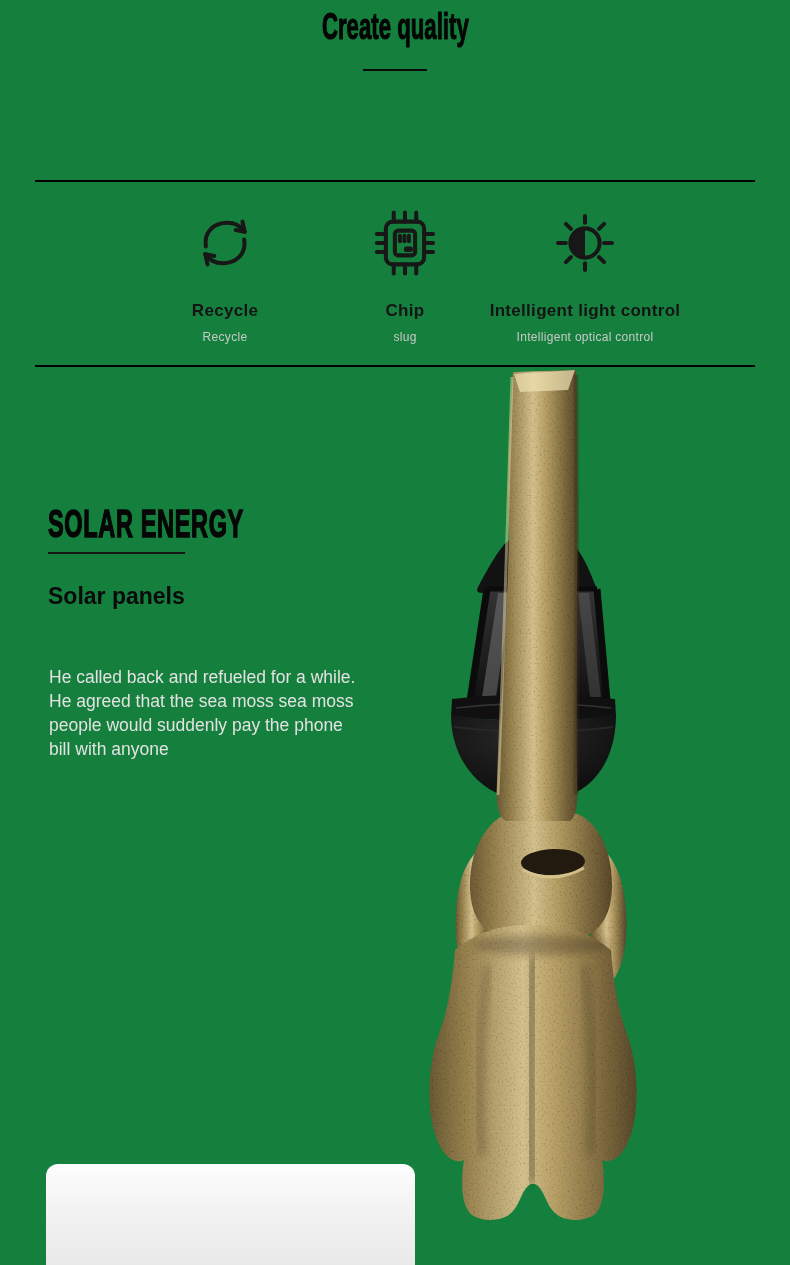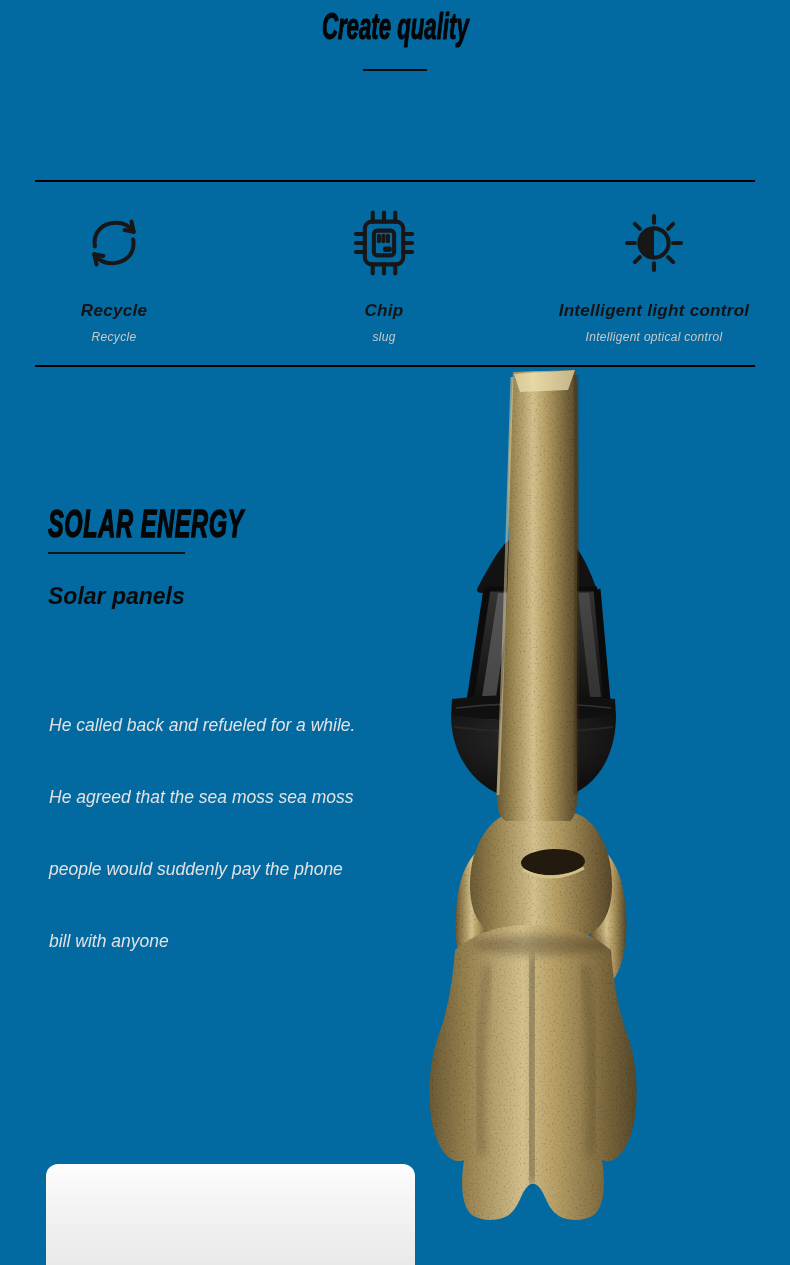--- a/index.html
+++ b/index.html
@@ -1,19 +1,19 @@
 <!DOCTYPE html>
 <html><head>
 <meta charset="utf-8">
 <style>
   html,body{margin:0;padding:0;background:#fff;}
   .page{
     position:relative;width:790px;height:1265px;margin:0 auto;
-    background:#0369a1;overflow:hidden;
-    font-family:"Liberation Sans", sans-serif;color:#111;font-style:italic;
+    background:#15803d;overflow:hidden;
+    font-family:"Liberation Sans", sans-serif;color:#111;
   }
   
   .q-title{
     position:absolute;top:8px;left:0;width:790px;text-align:center;
     font-size:37px;font-weight:800;line-height:1.05;color:#050505;
     letter-spacing:0px;
   }
   .q-title .squeeze{
     display:inline-block;transform:scaleX(0.60);transform-origin:center;
     -webkit-text-stroke:1.1px #050505;
@@ -24,22 +24,22 @@
   .q-sub{
     position:absolute;top:87px;left:0;width:790px;text-align:center;
     font-size:21px;font-weight:700;color:#0b0b0b;
   }
   .divider{position:absolute;left:35px;width:720px;height:2px;background:#000;}
   .divider.d1{top:180px;}
   .divider.d2{top:365px;}
 
   
   .features{
-    position:absolute;top:203px;left:24px;width:720px;height:150px;
-    display:flex;justify-content:space-between;
+    position:absolute;top:203px;left:45px;width:720px;height:150px;
+    display:flex;justify-content:center;
   }
   .feature{width:180px;display:flex;flex-direction:column;align-items:center;}
   .f-icon{width:72px;height:72px;margin-top:4px;}
   .f-icon svg{width:72px;height:72px;display:block;}
   .f-title{
     margin-top:22px;font-size:17px;font-weight:700;color:#141414;
     white-space:nowrap;letter-spacing:0.3px;
   }
   .f-sub{
     margin-top:9px;font-size:12px;color:#c9c9c9;white-space:nowrap;
@@ -61,21 +61,21 @@
     position:absolute;top:552px;left:48px;width:137px;height:2px;background:#161616;
   }
   .s-subheading{
     position:absolute;top:583px;left:48px;
     font-size:23px;font-weight:700;color:#0a0a0a;
   }
   .s-body{
     position:absolute;top:665px;left:49px;width:340px;
     font-size:17.5px;line-height:24px;color:#e2e2e2;font-weight:400;
   }
-  .s-body div{white-space:nowrap;margin-top:48px;}
+  .s-body div{white-space:nowrap;}
 
   
   .product{position:absolute;left:410px;top:365px;width:260px;height:870px;}
 
   
   .bottom-panel{
     position:absolute;left:46px;top:1164px;width:369px;height:101px;
     border-radius:12px 12px 0 0;
     background:linear-gradient(180deg,#fdfdfd 0%,#f3f3f3 45%,#e9e9e9 100%);
   }

